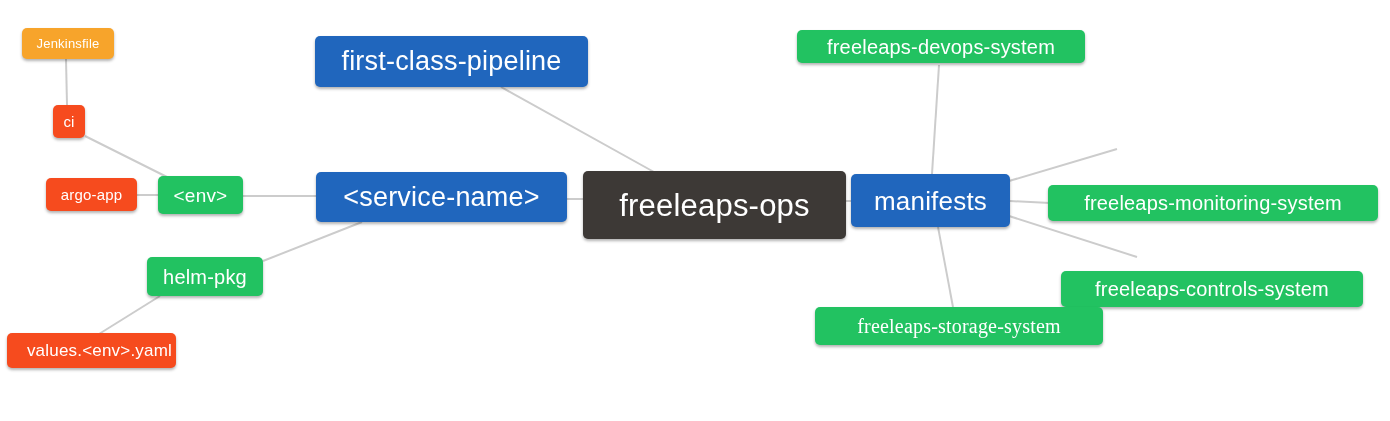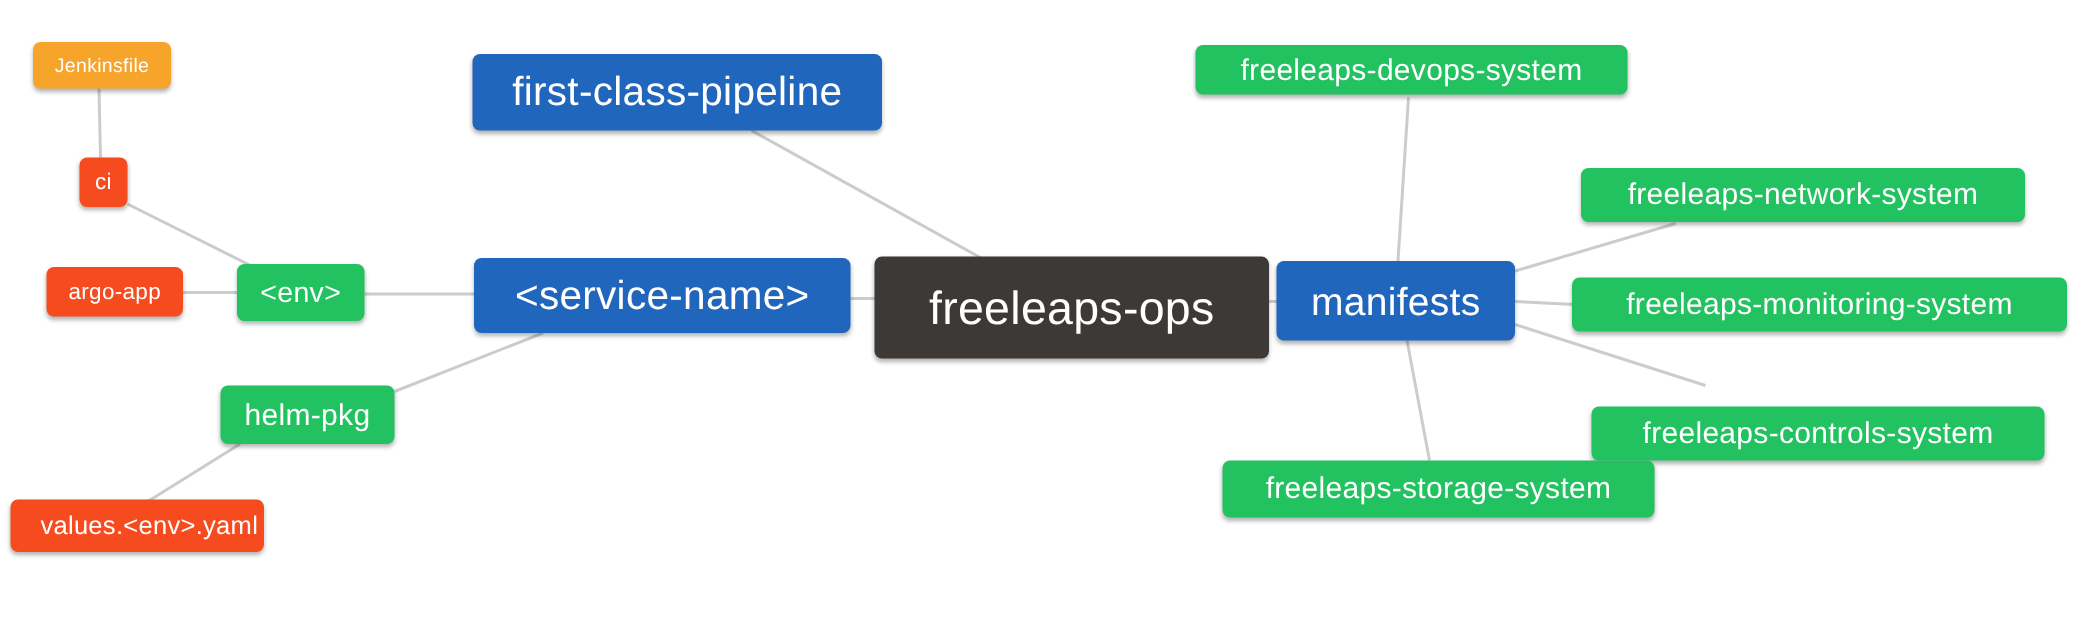--- a/index.html
+++ b/index.html
@@ -55,26 +55,25 @@
       <line x1="846" y1="201" x2="852" y2="201" stroke="#cccccc" stroke-width="2"></line>
       <line x1="932" y1="174" x2="939" y2="65" stroke="#cccccc" stroke-width="2"></line>
       <line x1="1009" y1="181" x2="1117" y2="149" stroke="#cccccc" stroke-width="2"></line>
       <line x1="1010" y1="201" x2="1050" y2="203" stroke="#cccccc" stroke-width="2"></line>
       <line x1="1009" y1="216" x2="1137" y2="257" stroke="#cccccc" stroke-width="2"></line>
       <line x1="938" y1="227" x2="953" y2="307" stroke="#cccccc" stroke-width="2"></line>
     </svg>
 
 <div class="node" style="left: 22px; top: 28px; width: 92px; height: 31px; background: rgb(247, 164, 43); font-size: 13px;">Jenkinsfile</div>
     <div class="node" style="left: 53px; top: 105px; width: 32px; height: 33px; background: rgb(246, 75, 30); font-size: 15px;">ci</div>
-    <div class="node" style="left: 31px; top: 178px; width: 91px; height: 33px; background: rgb(246, 75, 30); font-size: 15px;">argo-app</div>
+    <div class="node" style="left: 46px; top: 178px; width: 91px; height: 33px; background: rgb(246, 75, 30); font-size: 15px;">argo-app</div>
     <div class="node" style="left: 158px; top: 176px; width: 85px; height: 38px; background: rgb(34, 194, 97); font-size: 19px;">&lt;env&gt;</div>
     <div class="node" style="left: 147px; top: 257px; width: 116px; height: 39px; background: rgb(34, 194, 97); font-size: 20px;">helm-pkg</div>
     <div class="node" style="left: 7px; top: 333px; width: 169px; height: 35px; background: rgb(246, 75, 30); font-size: 17px; padding-left: 16px;">values.&lt;env&gt;.yaml</div>
     <div class="node" style="left: 315px; top: 36px; width: 273px; height: 51px; background: rgb(32, 102, 189); font-size: 27px;">first-class-pipeline</div>
     <div class="node" style="left: 316px; top: 172px; width: 251px; height: 50px; background: rgb(32, 102, 189); font-size: 27px;">&lt;service-name&gt;</div>
     <div class="node" style="left: 583px; top: 171px; width: 263px; height: 68px; background: rgb(61, 57, 54); font-size: 31px;">freeleaps-ops</div>
     <div class="node" style="left: 851px; top: 174px; width: 159px; height: 53px; background: rgb(32, 102, 189); font-size: 26px;">manifests</div>
     <div class="node" style="left: 797px; top: 30px; width: 288px; height: 33px; background: rgb(34, 194, 97); font-size: 20px;">freeleaps-devops-system</div>
-    <div class="node" style="left: 1054px; top: 112px; width: 296px; height: 36px; background: rgb(34, 194, 97); font-size: 20px;">freeleaps-network-system</div>
     <div class="node" style="left: 1048px; top: 185px; width: 330px; height: 36px; background: rgb(34, 194, 97); font-size: 20px;">freeleaps-monitoring-system</div>
     <div class="node" style="left: 1061px; top: 257px; width: 302px; height: 36px; background: rgb(34, 194, 97); font-size: 20px; margin-top: 14px;">freeleaps-controls-system</div>
-    <div class="node" style="left: 815px; top: 307px; width: 288px; height: 38px; background: rgb(34, 194, 97); font-size: 20px;">freeleaps-storage-system</div>
+    <div class="node" style="left: 815px; top: 307px; width: 288px; height: 38px; background: rgb(34, 194, 97); font-size: 20px; font-family: Liberation Serif, serif;">freeleaps-storage-system</div>
   </div>
 
 </body></html>

